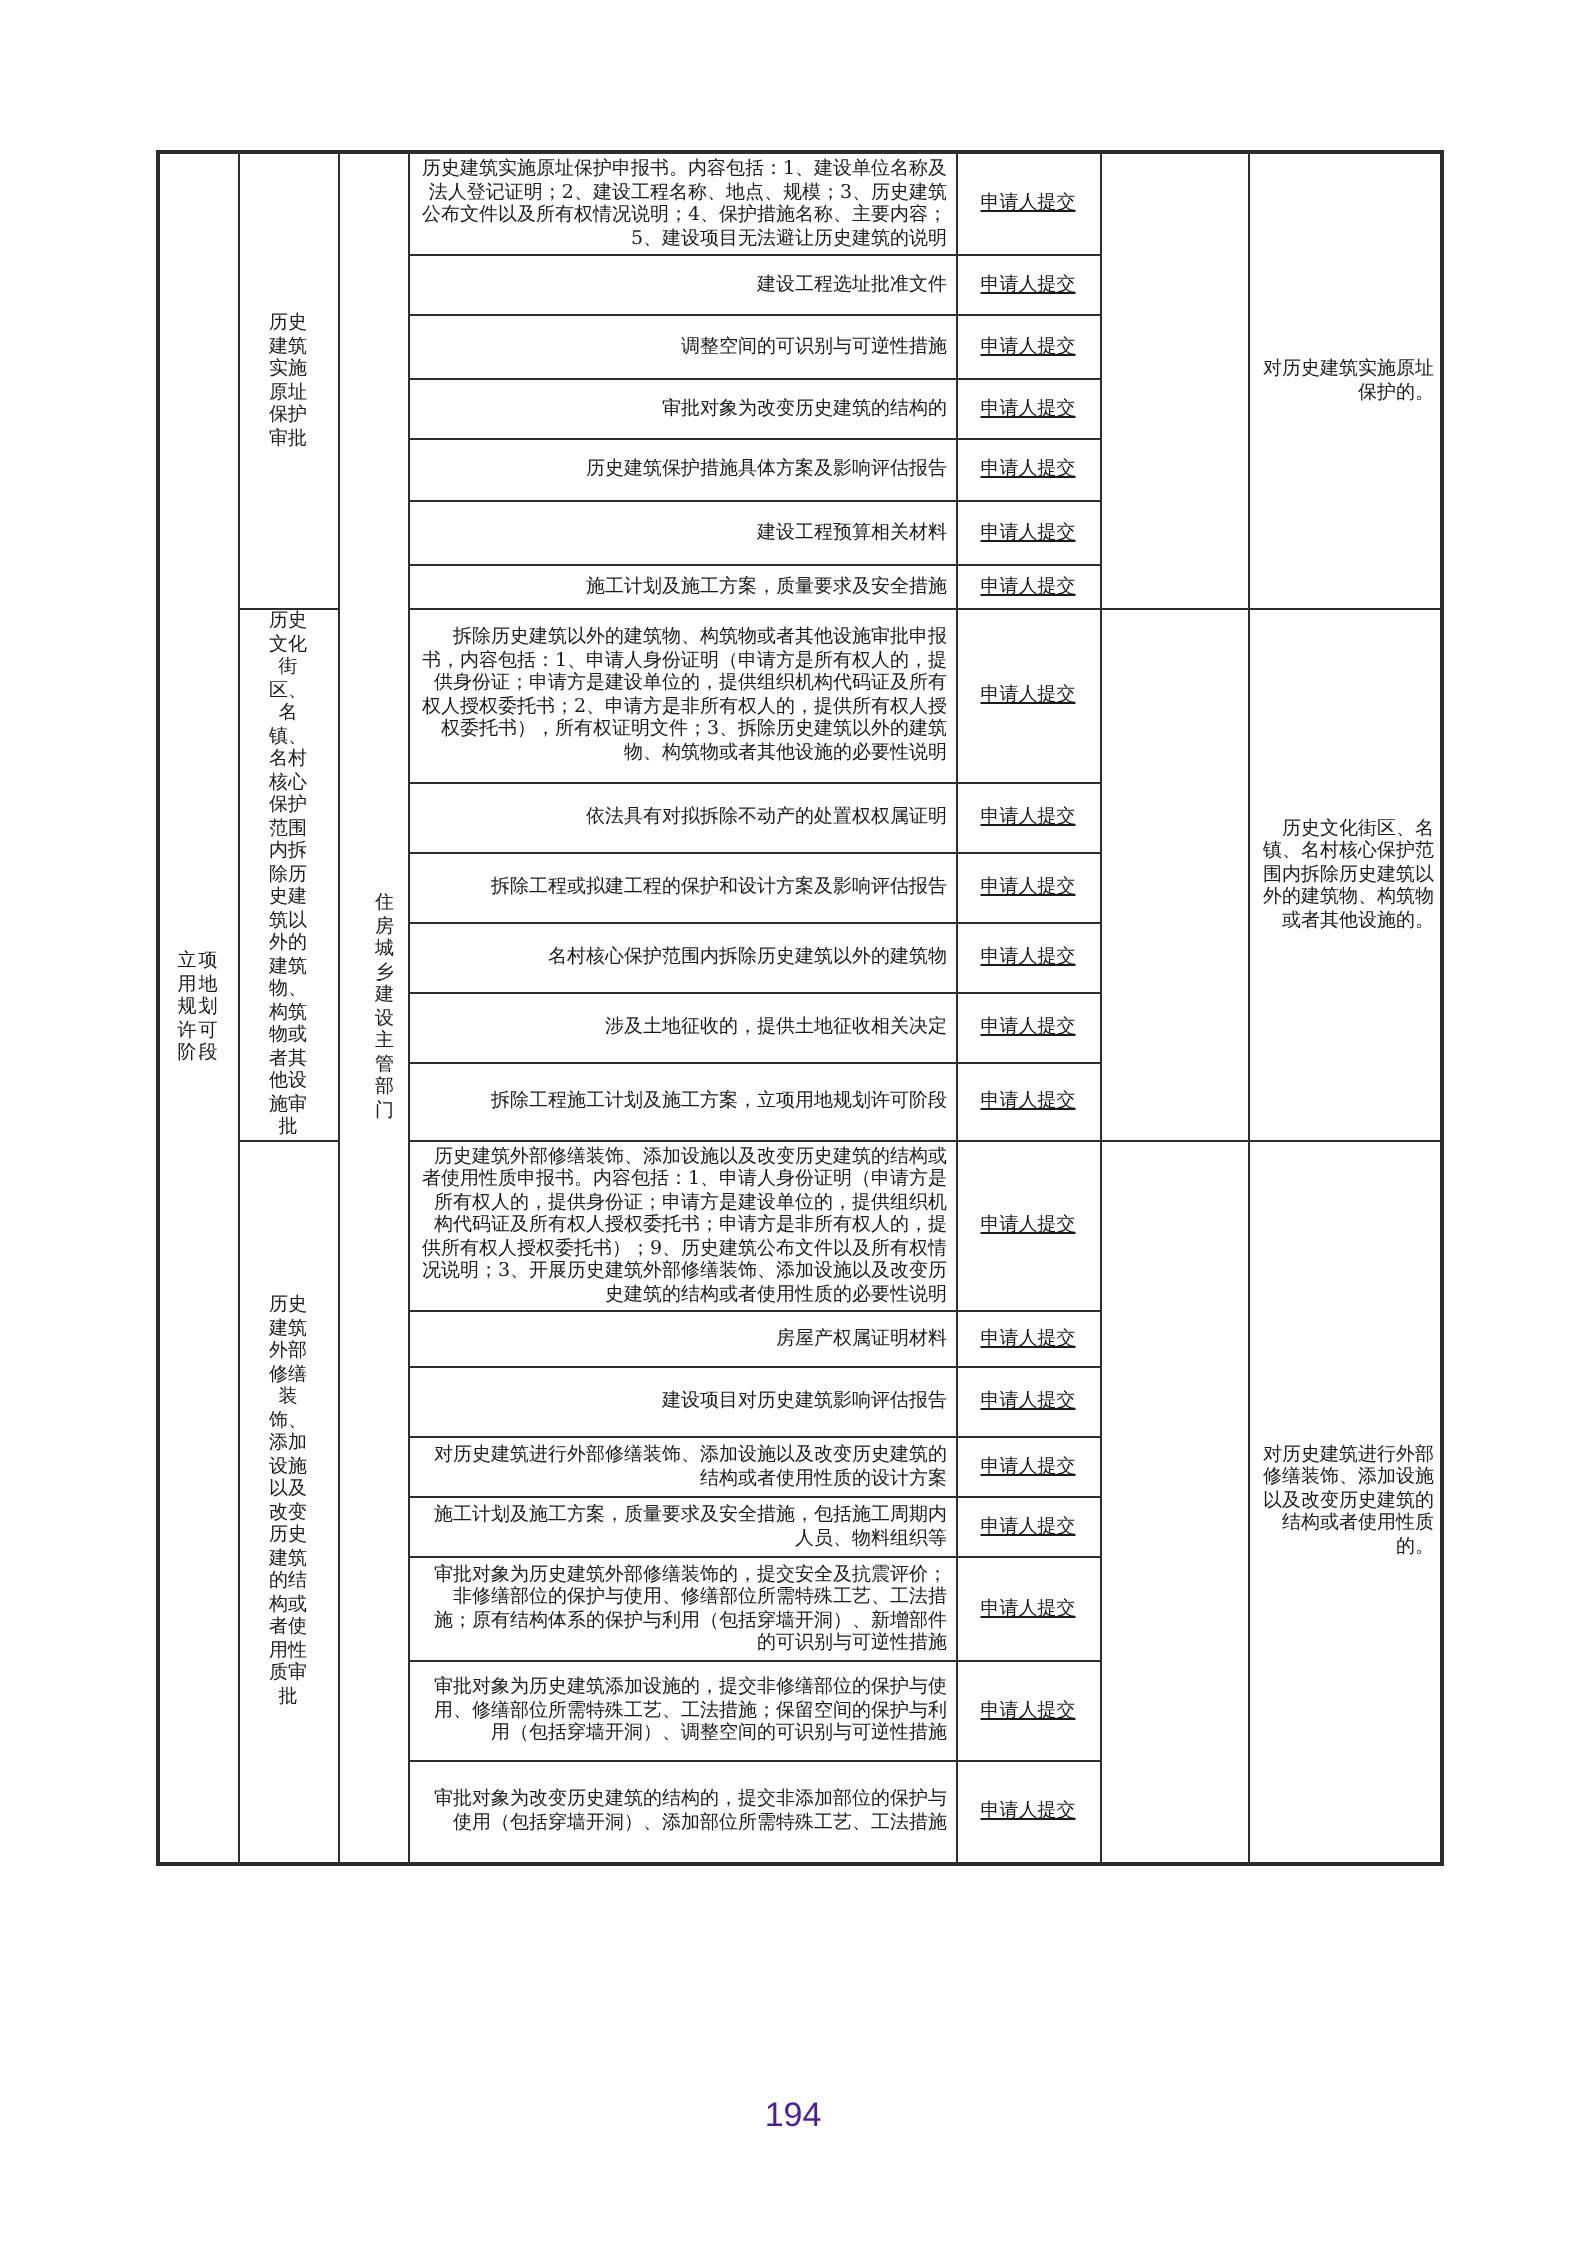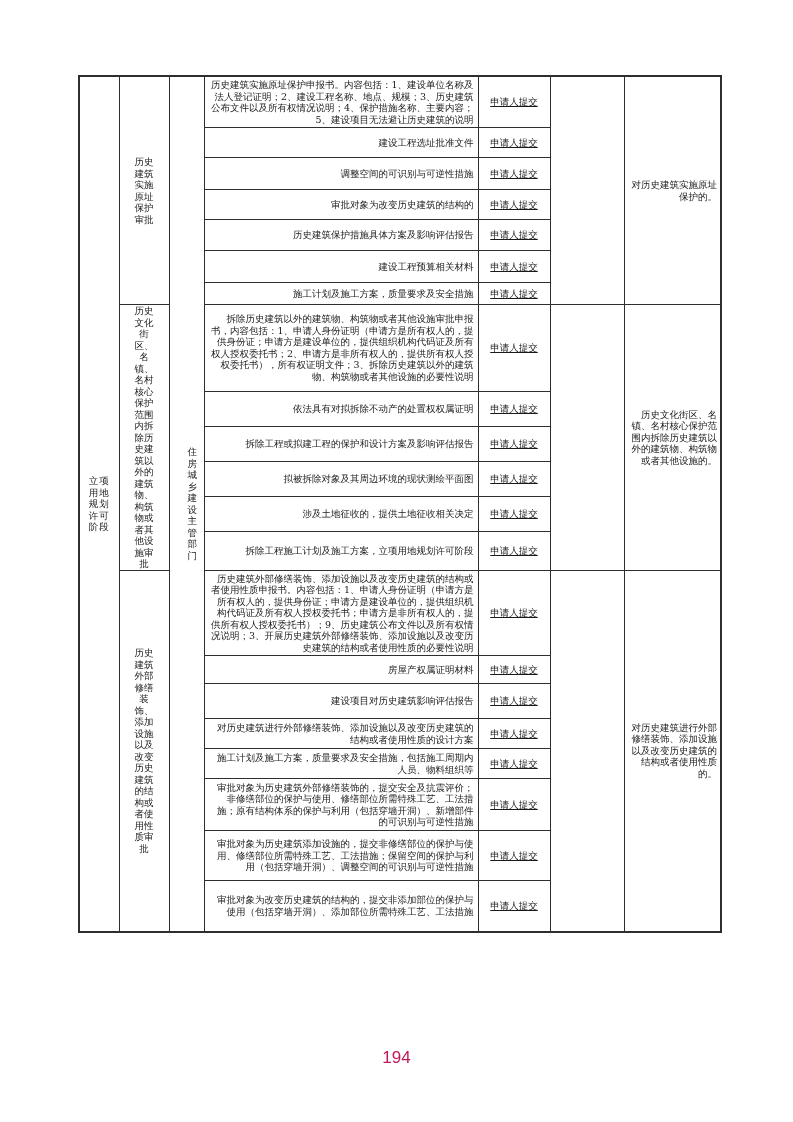--- a/index.html
+++ b/index.html
@@ -65,21 +65,21 @@
     margin-top: 21px;
   }
   .page-number {
     position: absolute;
     top: 1048px;
     left: 0;
     width: 100%;
     text-align: center;
     font-family: "Liberation Sans", sans-serif;
     font-size: 17px;
-    color: #be185d;
+    color: #4c1d95;
   }
 </style>
 </head>
 <body>
 
 <div class="page">
 
   <table class="approval">
     <colgroup>
       <col style="width:40px">
@@ -135,21 +135,21 @@
       </tr>
       <tr style="height:30px">
         <td class="c4">依法具有对拟拆除不动产的处置权权属证明</td>
         <td class="c5">申请人提交</td>
       </tr>
       <tr style="height:30px">
         <td class="c4">拆除工程或拟建工程的保护和设计方案及影响评估报告</td>
         <td class="c5">申请人提交</td>
       </tr>
       <tr style="height:30px">
-        <td class="c4">拟被拆除对象及其周边环境的现状测绘平面图</td>
+        <td class="c4">名村核心保护范围内拆除历史建筑以外的建筑物</td>
         <td class="c5">申请人提交</td>
       </tr>
       <tr style="height:30px">
         <td class="c4">涉及土地征收的，提供土地征收相关决定</td>
         <td class="c5">申请人提交</td>
       </tr>
       <tr style="height:33px">
         <td class="c4">拆除工程施工计划及施工方案，立项用地规划许可阶段</td>
         <td class="c5">申请人提交</td>
       </tr>

